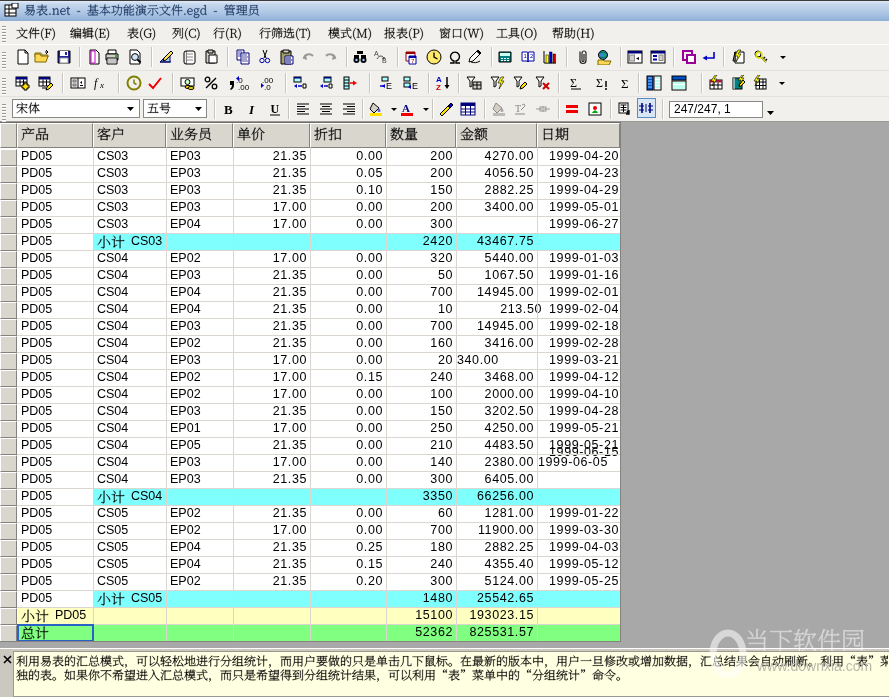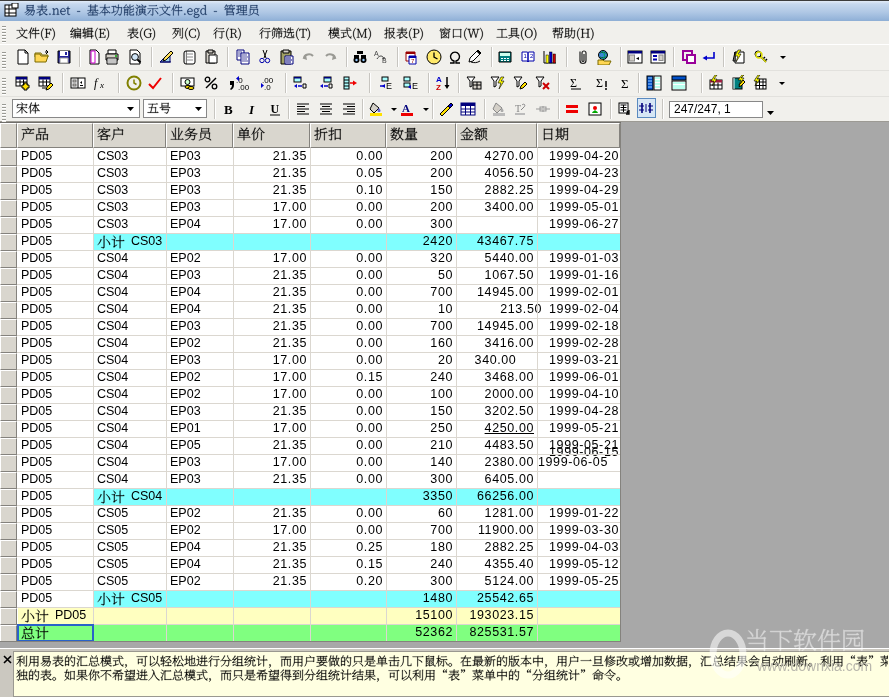--- a/index.html
+++ b/index.html
@@ -841,30 +841,30 @@
 <div class="cell" style="left:311px;top:335px;width:75px;height:16px;text-align:right;padding-right:3px;letter-spacing:0.6px;">0.00</div>
 <div class="cell" style="left:387px;top:335px;width:69px;height:16px;text-align:right;padding-right:3px;letter-spacing:0.6px;">160</div>
 <div class="cell" style="left:457px;top:335px;width:80px;height:16px;text-align:right;padding-right:3px;letter-spacing:0.6px;">3416.00</div>
 <div class="cell" style="left:538px;top:335px;width:82px;height:16px;text-align:right;padding-right:1px;letter-spacing:0.6px;">1999-02-28</div>
 <div class="cell" style="left:18px;top:352px;width:75px;height:16px;padding-left:3px;">PD05</div>
 <div class="cell" style="left:94px;top:352px;width:72px;height:16px;padding-left:3px;">CS04</div>
 <div class="cell" style="left:167px;top:352px;width:66px;height:16px;padding-left:3px;">EP03</div>
 <div class="cell" style="left:234px;top:352px;width:76px;height:16px;text-align:right;padding-right:3px;letter-spacing:0.6px;">17.00</div>
 <div class="cell" style="left:311px;top:352px;width:75px;height:16px;text-align:right;padding-right:3px;letter-spacing:0.6px;">0.00</div>
 <div class="cell" style="left:387px;top:352px;width:69px;height:16px;text-align:right;padding-right:3px;letter-spacing:0.6px;">20</div>
-<div class="cell" style="left:457px;top:352px;width:80px;height:16px;text-align:center;padding-right:3px;letter-spacing:0.6px;">340.00</div>
+<div class="cell" style="left:457px;top:352px;width:80px;height:16px;text-align:left;padding-right:3px;letter-spacing:0.6px;">340.00</div>
 <div class="cell" style="left:538px;top:352px;width:82px;height:16px;text-align:right;padding-right:1px;letter-spacing:0.6px;">1999-03-21</div>
 <div class="cell" style="left:18px;top:369px;width:75px;height:16px;padding-left:3px;">PD05</div>
 <div class="cell" style="left:94px;top:369px;width:72px;height:16px;padding-left:3px;">CS04</div>
 <div class="cell" style="left:167px;top:369px;width:66px;height:16px;padding-left:3px;">EP02</div>
 <div class="cell" style="left:234px;top:369px;width:76px;height:16px;text-align:right;padding-right:3px;letter-spacing:0.6px;">17.00</div>
 <div class="cell" style="left:311px;top:369px;width:75px;height:16px;text-align:right;padding-right:3px;letter-spacing:0.6px;">0.15</div>
 <div class="cell" style="left:387px;top:369px;width:69px;height:16px;text-align:right;padding-right:3px;letter-spacing:0.6px;">240</div>
 <div class="cell" style="left:457px;top:369px;width:80px;height:16px;text-align:right;padding-right:3px;letter-spacing:0.6px;">3468.00</div>
-<div class="cell" style="left:538px;top:369px;width:82px;height:16px;text-align:right;padding-right:1px;letter-spacing:0.6px;">1999-06-01</div>
+<div class="cell" style="left:538px;top:369px;width:82px;height:16px;text-align:right;padding-right:1px;letter-spacing:0.6px;">1999-04-12</div>
 <div class="cell" style="left:18px;top:386px;width:75px;height:16px;padding-left:3px;">PD05</div>
 <div class="cell" style="left:94px;top:386px;width:72px;height:16px;padding-left:3px;">CS04</div>
 <div class="cell" style="left:167px;top:386px;width:66px;height:16px;padding-left:3px;">EP02</div>
 <div class="cell" style="left:234px;top:386px;width:76px;height:16px;text-align:right;padding-right:3px;letter-spacing:0.6px;">17.00</div>
 <div class="cell" style="left:311px;top:386px;width:75px;height:16px;text-align:right;padding-right:3px;letter-spacing:0.6px;">0.00</div>
 <div class="cell" style="left:387px;top:386px;width:69px;height:16px;text-align:right;padding-right:3px;letter-spacing:0.6px;">100</div>
 <div class="cell" style="left:457px;top:386px;width:80px;height:16px;text-align:right;padding-right:3px;letter-spacing:0.6px;">2000.00</div>
 <div class="cell" style="left:538px;top:386px;width:82px;height:16px;text-align:right;padding-right:1px;letter-spacing:0.6px;">1999-04-10</div>
 <div class="cell" style="left:18px;top:403px;width:75px;height:16px;padding-left:3px;">PD05</div>
 <div class="cell" style="left:94px;top:403px;width:72px;height:16px;padding-left:3px;">CS04</div>
@@ -873,21 +873,21 @@
 <div class="cell" style="left:311px;top:403px;width:75px;height:16px;text-align:right;padding-right:3px;letter-spacing:0.6px;">0.00</div>
 <div class="cell" style="left:387px;top:403px;width:69px;height:16px;text-align:right;padding-right:3px;letter-spacing:0.6px;">150</div>
 <div class="cell" style="left:457px;top:403px;width:80px;height:16px;text-align:right;padding-right:3px;letter-spacing:0.6px;">3202.50</div>
 <div class="cell" style="left:538px;top:403px;width:82px;height:16px;text-align:right;padding-right:1px;letter-spacing:0.6px;">1999-04-28</div>
 <div class="cell" style="left:18px;top:420px;width:75px;height:16px;padding-left:3px;">PD05</div>
 <div class="cell" style="left:94px;top:420px;width:72px;height:16px;padding-left:3px;">CS04</div>
 <div class="cell" style="left:167px;top:420px;width:66px;height:16px;padding-left:3px;">EP01</div>
 <div class="cell" style="left:234px;top:420px;width:76px;height:16px;text-align:right;padding-right:3px;letter-spacing:0.6px;">17.00</div>
 <div class="cell" style="left:311px;top:420px;width:75px;height:16px;text-align:right;padding-right:3px;letter-spacing:0.6px;">0.00</div>
 <div class="cell" style="left:387px;top:420px;width:69px;height:16px;text-align:right;padding-right:3px;letter-spacing:0.6px;">250</div>
-<div class="cell" style="left:457px;top:420px;width:80px;height:16px;text-align:right;padding-right:3px;letter-spacing:0.6px;text-decoration:underline;">4250.00</div>
+<div class="cell" style="left:457px;top:420px;width:80px;height:16px;text-align:right;padding-right:3px;letter-spacing:0.6px;">4250.00</div>
 <div class="cell" style="left:538px;top:420px;width:82px;height:16px;text-align:right;padding-right:1px;letter-spacing:0.6px;">1999-05-21</div>
 <div class="cell" style="left:18px;top:437px;width:75px;height:16px;padding-left:3px;">PD05</div>
 <div class="cell" style="left:94px;top:437px;width:72px;height:16px;padding-left:3px;">CS04</div>
 <div class="cell" style="left:167px;top:437px;width:66px;height:16px;padding-left:3px;">EP05</div>
 <div class="cell" style="left:234px;top:437px;width:76px;height:16px;text-align:right;padding-right:3px;letter-spacing:0.6px;">21.35</div>
 <div class="cell" style="left:311px;top:437px;width:75px;height:16px;text-align:right;padding-right:3px;letter-spacing:0.6px;">0.00</div>
 <div class="cell" style="left:387px;top:437px;width:69px;height:16px;text-align:right;padding-right:3px;letter-spacing:0.6px;">210</div>
 <div class="cell" style="left:457px;top:437px;width:80px;height:16px;text-align:right;padding-right:3px;letter-spacing:0.6px;">4483.50</div>
 <div class="cell" style="left:538px;top:437px;width:82px;height:16px;text-align:right;padding-right:1px;letter-spacing:0.6px;">1999-05-21</div>
 <div class="cell" style="left:18px;top:454px;width:75px;height:16px;padding-left:3px;">PD05</div>

